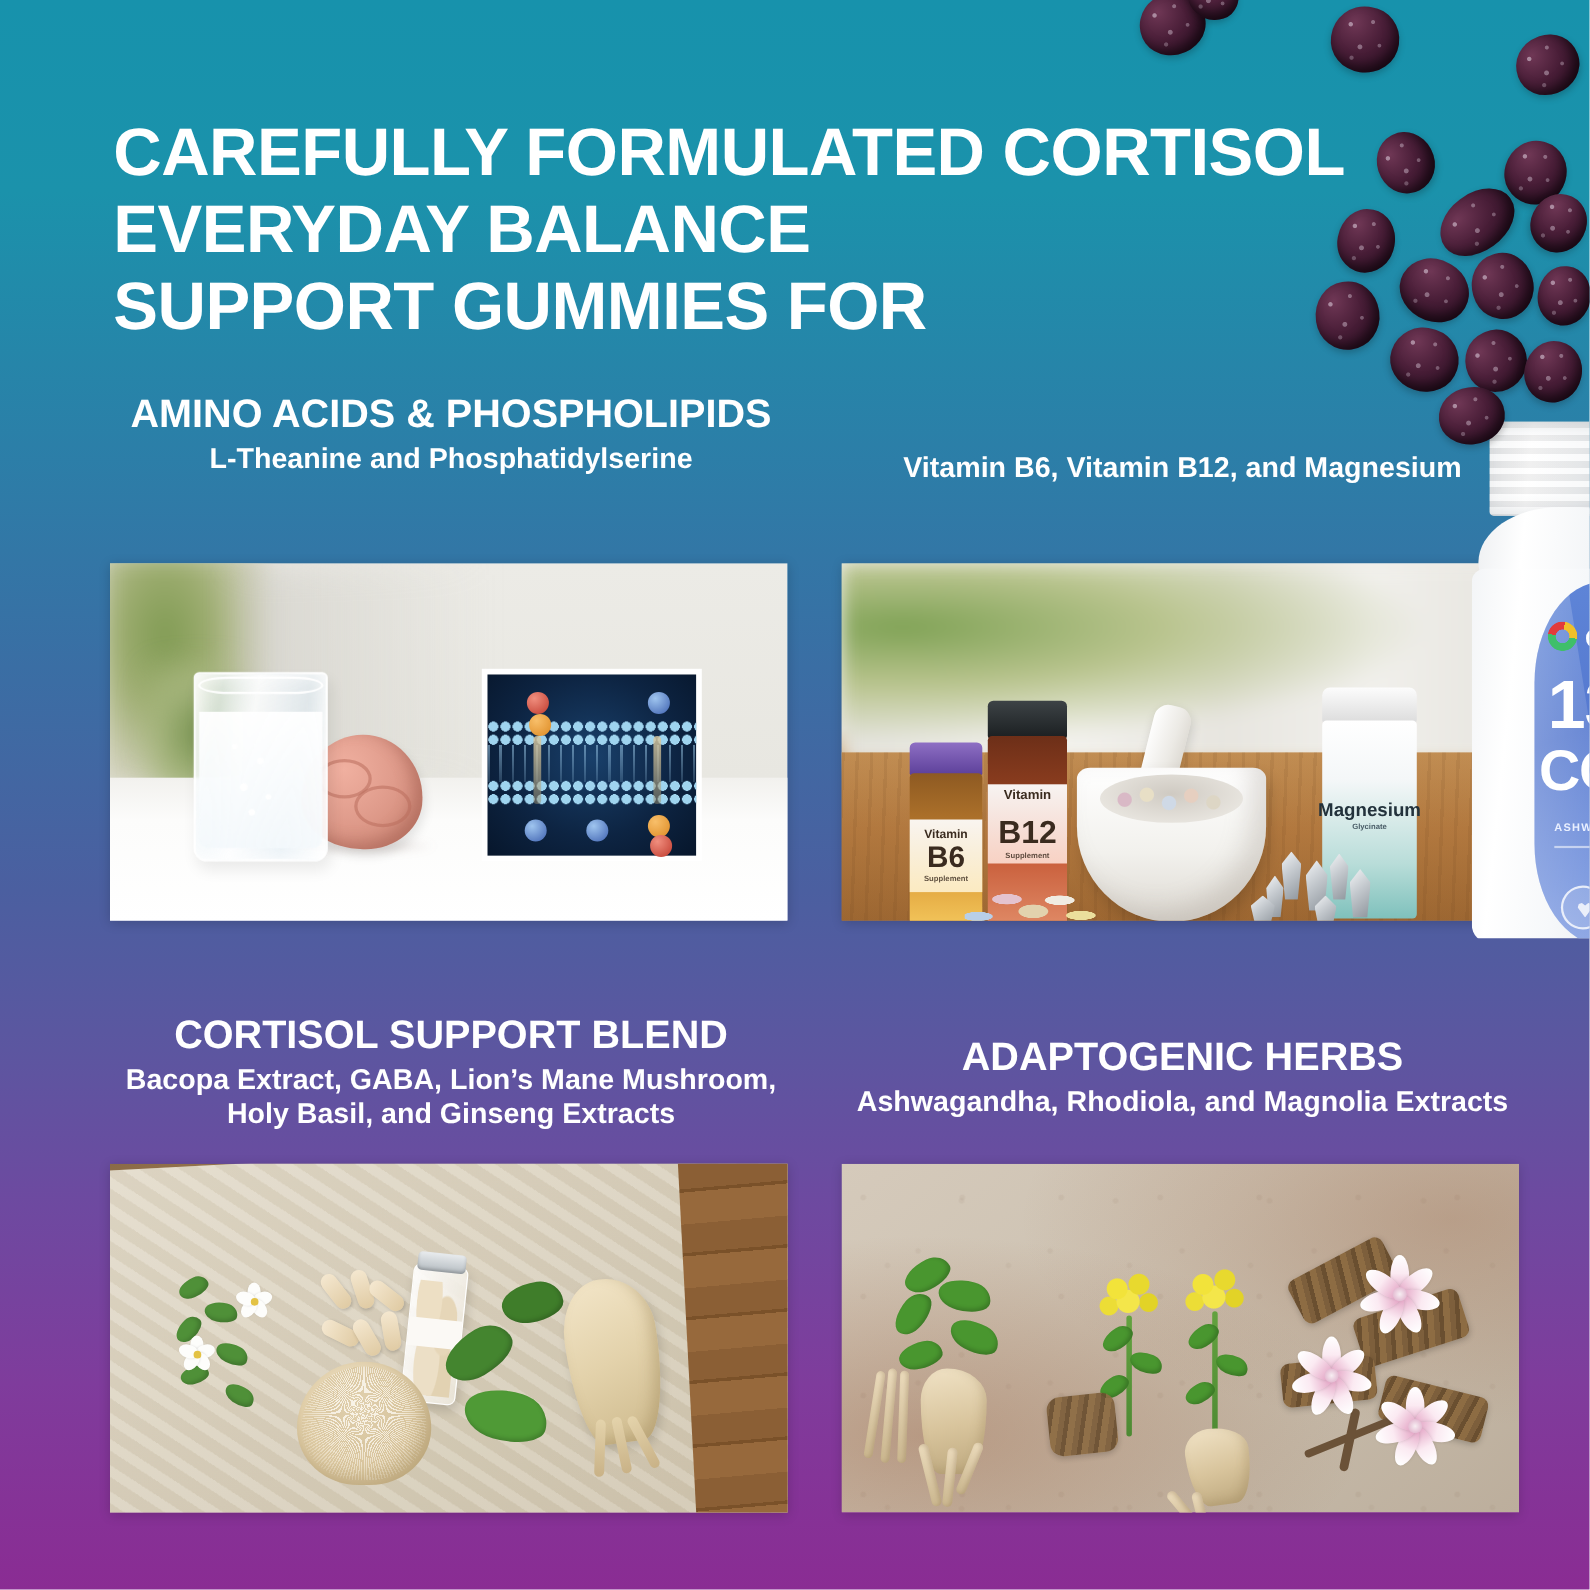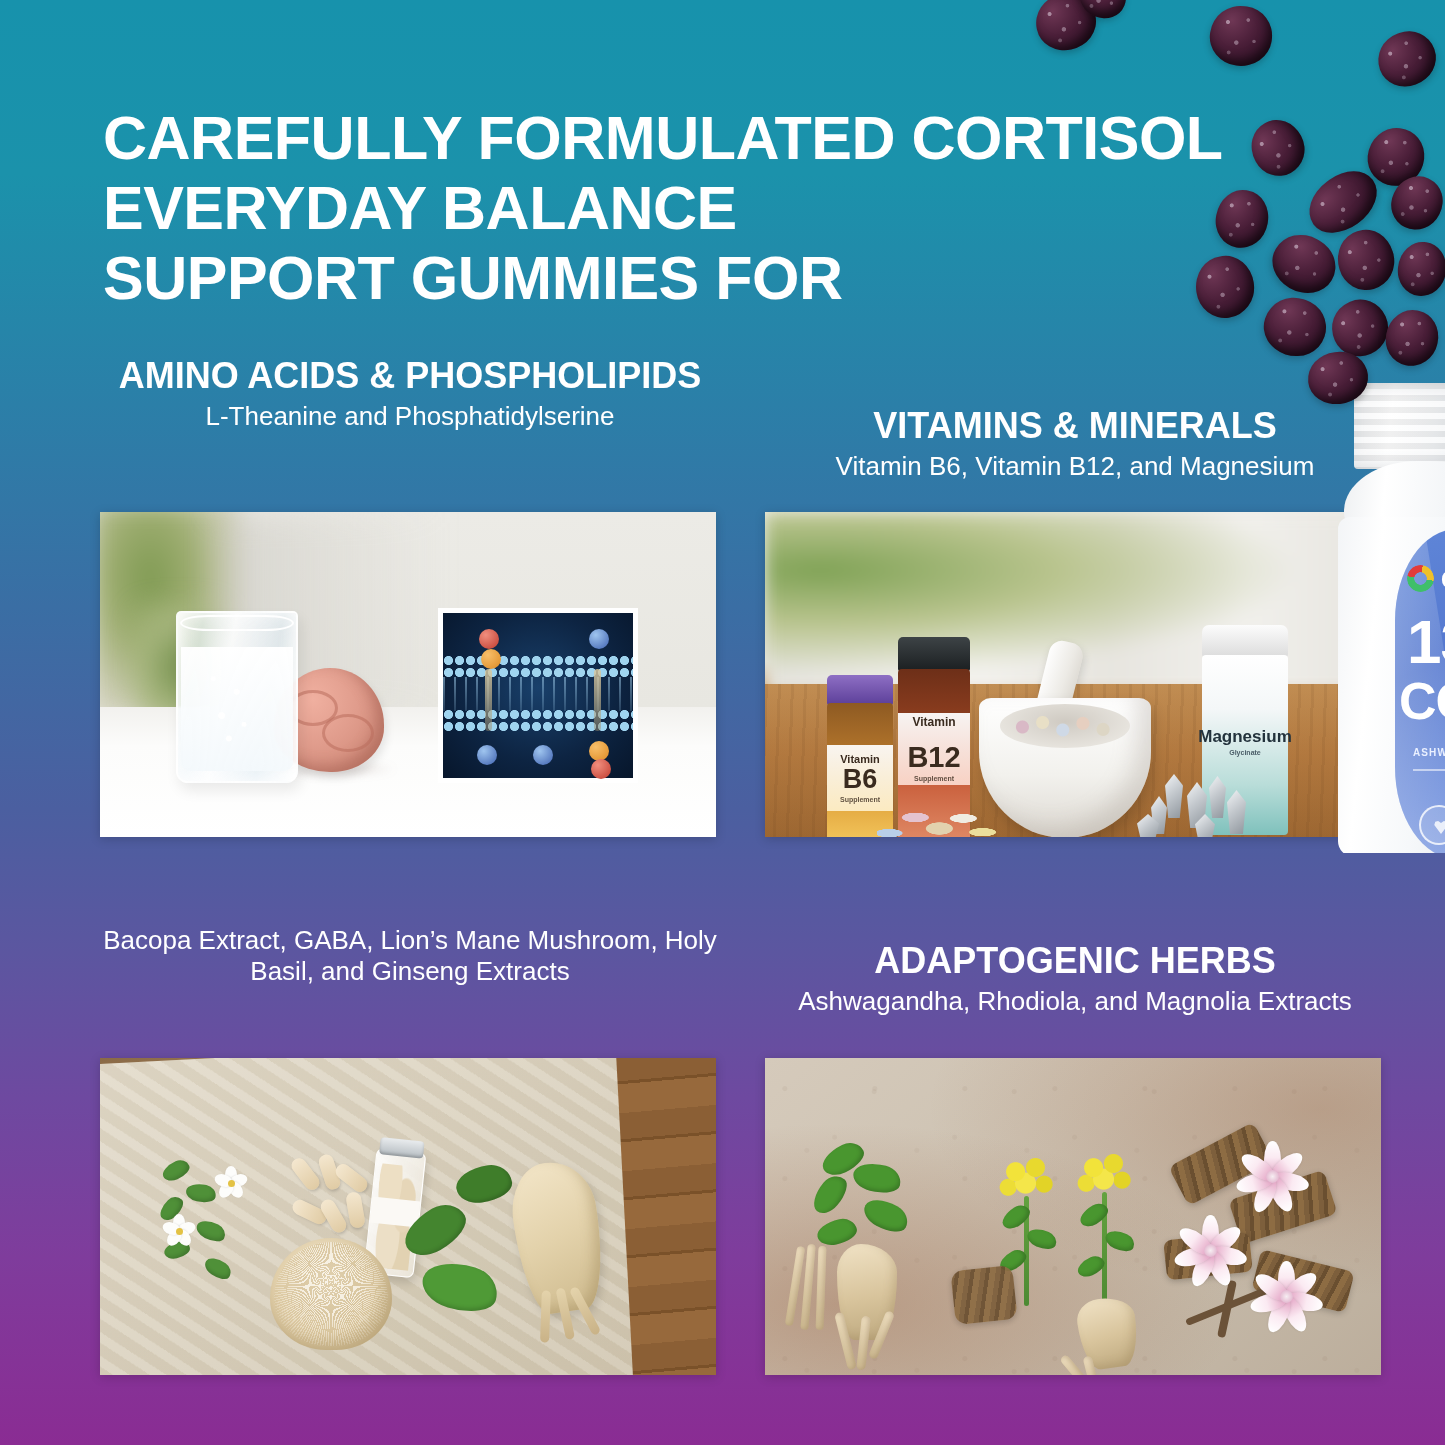--- a/index.html
+++ b/index.html
@@ -36,21 +36,21 @@
   .cell-tl { left:100px; top:355px;  width:620px; }
   .cell-tr { left:765px; top:405px;  width:620px; }
   .cell-bl { left:100px; top:920px;  width:620px; }
   .cell-br { left:765px; top:940px;  width:620px; }
 
   .sec-title {
     color:#ffffff; font-weight:bold; font-size:36px; line-height:1.14;
     text-align:center; text-transform:uppercase; letter-spacing:0px;
   }
   .sec-sub {
-    color:#ffffff; font-weight:normal; font-size:26px; line-height:1.2;
+    color:#ffffff; font-weight:bold; font-size:26px; line-height:1.2;
     text-align:center; margin-top:5px;
   }
 
   
   .photo {
     position:absolute; overflow:hidden;
     box-shadow:0 2px 10px rgba(0,0,0,.18);
   }
   .p-tl { left:100px; top:512px;  width:616px; height:325px; }
   .p-tr { left:765px; top:512px;  width:616px; height:325px; }
@@ -489,25 +489,25 @@
 </div>
 
 <div class="grid">
 
   <div class="cell cell-tl">
     <div class="sec-title">AMINO ACIDS &amp; PHOSPHOLIPIDS</div>
     <div class="sec-sub">L-Theanine and Phosphatidylserine</div>
   </div>
 
   <div class="cell cell-tr">
-    <div class="sec-title">VITAMINS &amp; MINERALS</div>
     <div class="sec-sub">Vitamin B6, Vitamin B12, and Magnesium</div>
   </div>
 
   <div class="cell cell-bl">
+    <div class="sec-title">CORTISOL SUPPORT BLEND</div>
     <div class="sec-sub">Bacopa Extract, GABA, Lion’s Mane Mushroom, Holy Basil, and Ginseng Extracts</div>
   </div>
 
   <div class="cell cell-br">
     <div class="sec-title">ADAPTOGENIC HERBS</div>
     <div class="sec-sub">Ashwagandha, Rhodiola, and Magnolia Extracts</div>
   </div>
 </div>
 
 <div class="photo p-tl">

